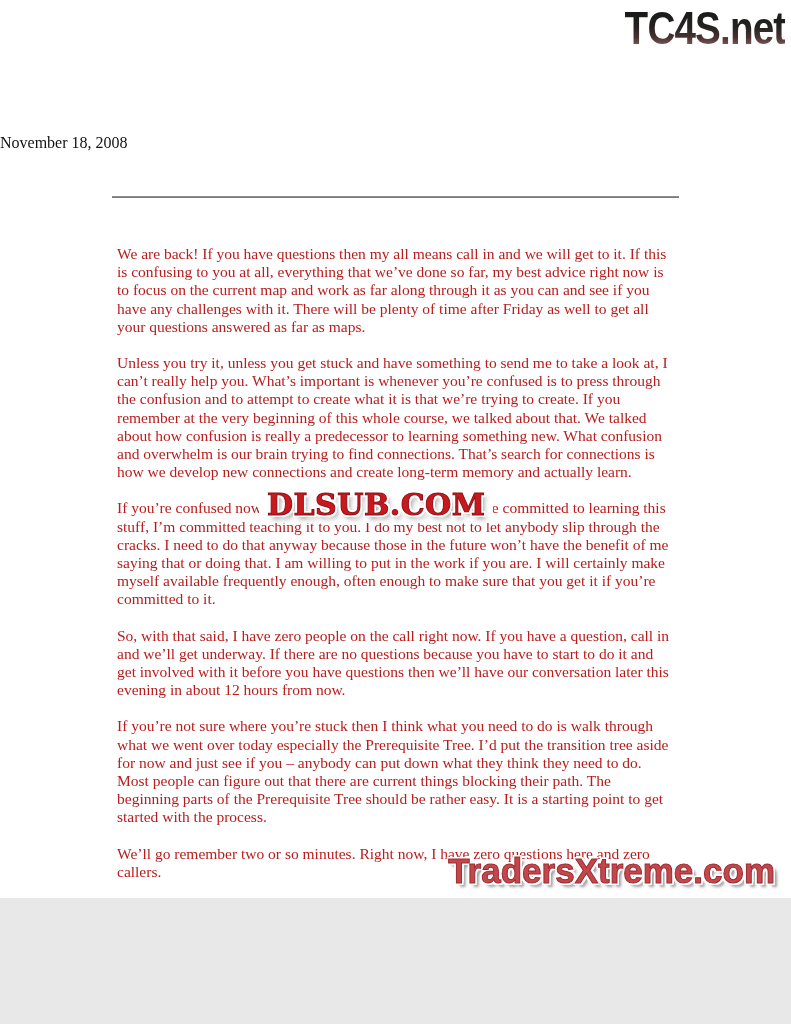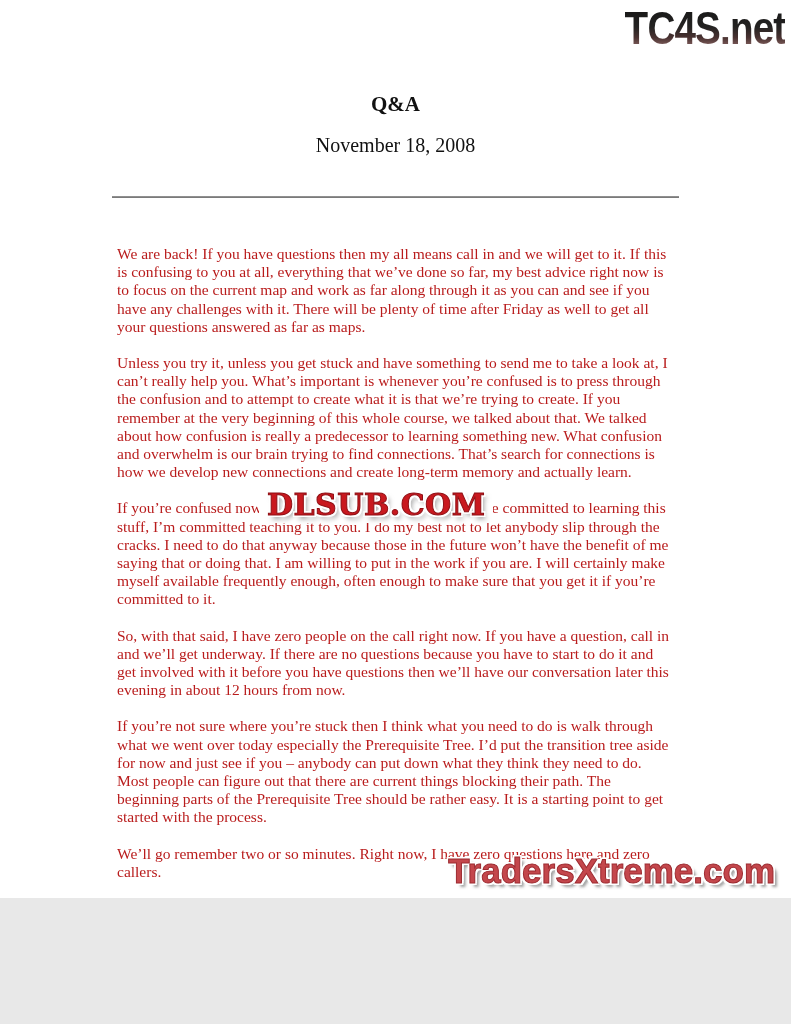--- a/index.html
+++ b/index.html
@@ -27,22 +27,21 @@
   }
 
   
   .doc-title {
     position:absolute; top:92px; left:0; width:100%;
     text-align:center;
     font-weight:bold; font-size:21px; color:#111;
   }
   .doc-date {
     position:absolute; top:134px; left:0; width:100%;
-    text-align:center;
-    font-size:20px; color:#111;
+    font-size:16px; color:#111;
   }
   .divider {
     position:absolute; top:196px; left:112px;
     width:567px; height:2px;
     background:linear-gradient(180deg,#9a9a9a,#6f6f6f);
   }
 
   
   .doc-body {
     position:absolute; top:245px; left:117px;
@@ -88,21 +87,20 @@
       4px 4px 3px rgba(140,140,140,0.85);
   }
 </style>
 </head>
 <body>
 
 <div class="page">
 
   <div class="header-logo">TC4S.net</div>
 
-  <div class="doc-title">Q&amp;A</div>
 
   <div class="doc-date">November 18, 2008</div>
 
   <div class="divider"></div>
 
   <div class="doc-body">
       <p class="para">We are back! If you have questions then my all means call in and we will get to it. If this
 is confusing to you at all, everything that we’ve done so far, my best advice right now is
 to focus on the current map and work as far along through it as you can and see if you
 have any challenges with it. There will be plenty of time after Friday as well to get all

